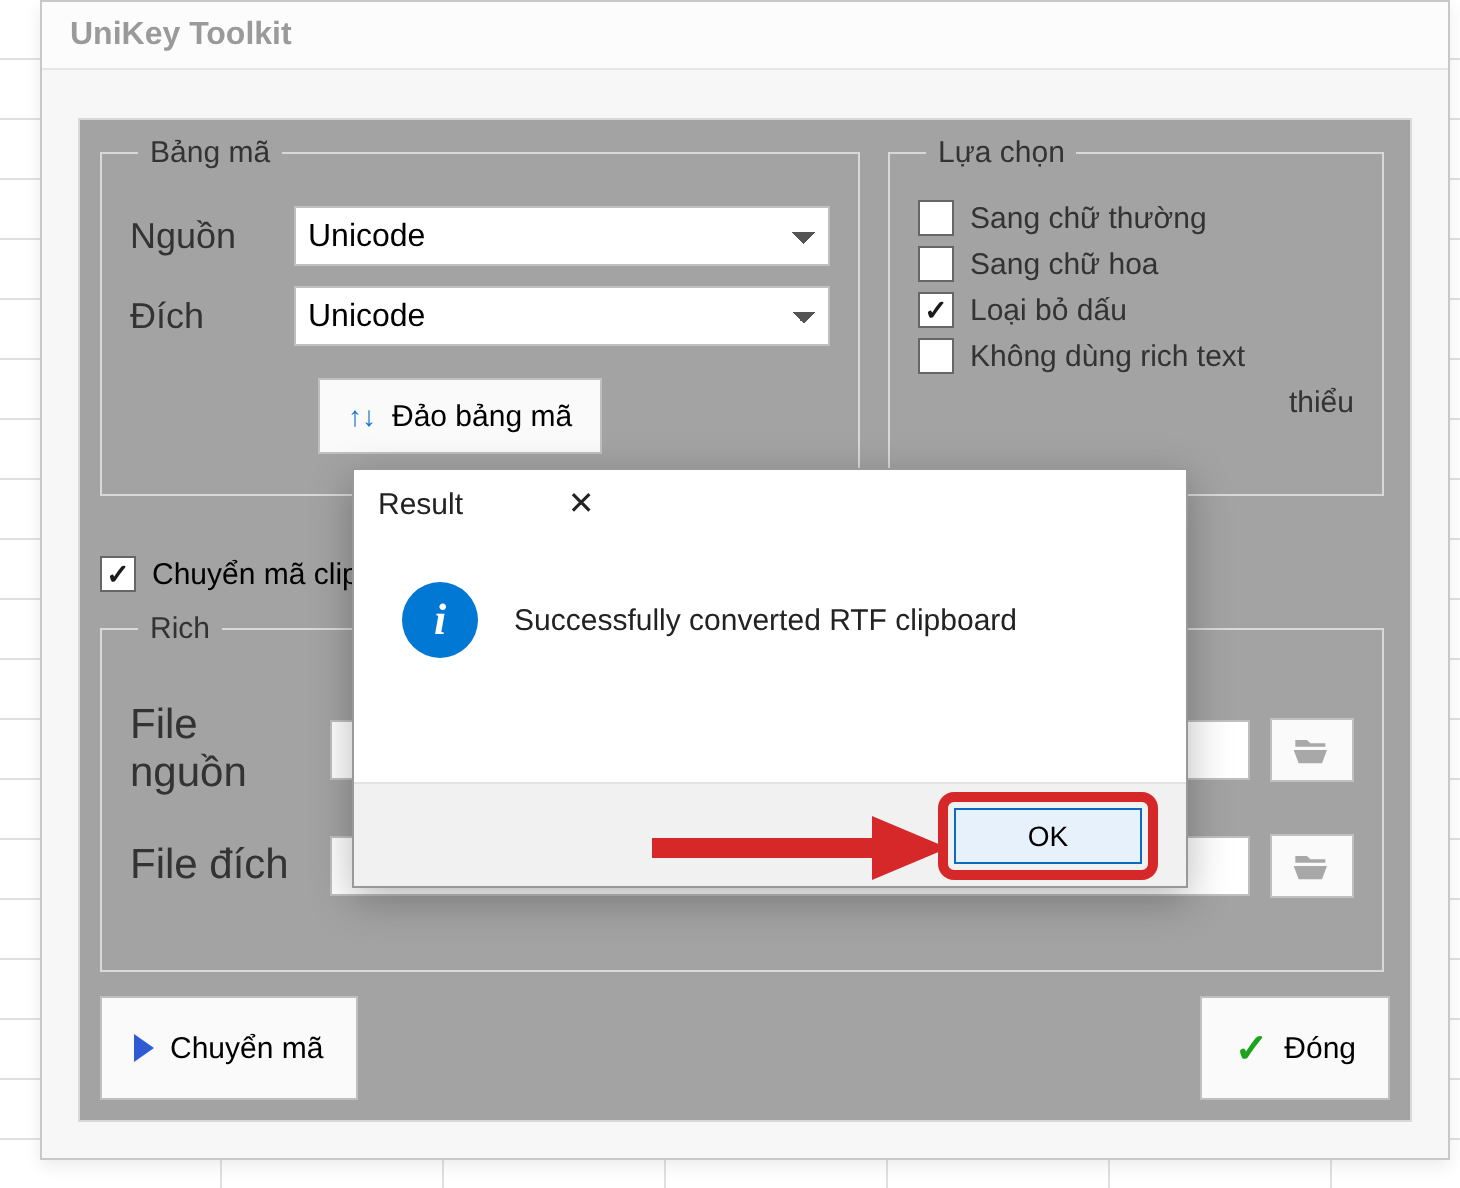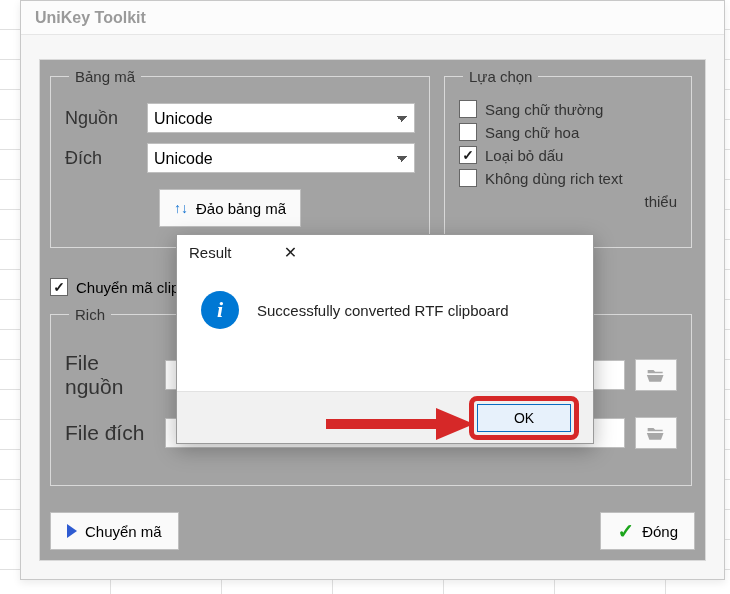--- a/index.html
+++ b/index.html
@@ -93,21 +93,21 @@
 }
 .file-row .browse {
   width: 42px; height: 32px; border: 1px solid #bfbfbf; background: #fafafa;
   display: inline-flex; align-items: center; justify-content: center; cursor: pointer;
 }
 .file-row .browse svg { width: 20px; height: 18px; fill: #a8a8a8; }
 .file-hint { font-size: 14px; color: #333; margin-left: 100px; margin-top: -6px; }
 
 .bottom-btn {
   position: absolute; bottom: 10px;
-  height: 38px; padding: 0 16px;
+  height: 52px; padding: 0 16px;
   border: 1px solid #bfbfbf; background: #fafafa;
   display: inline-flex; align-items: center; gap: 8px;
   font-size: 15px; cursor: pointer;
 }
 .btn-convert { left: 10px; }
 .btn-close { right: 10px; }
 .btn-convert .tri {
   width: 0; height: 0; border-top: 7px solid transparent; border-bottom: 7px solid transparent;
   border-left: 10px solid #2e5bd1;
 }

